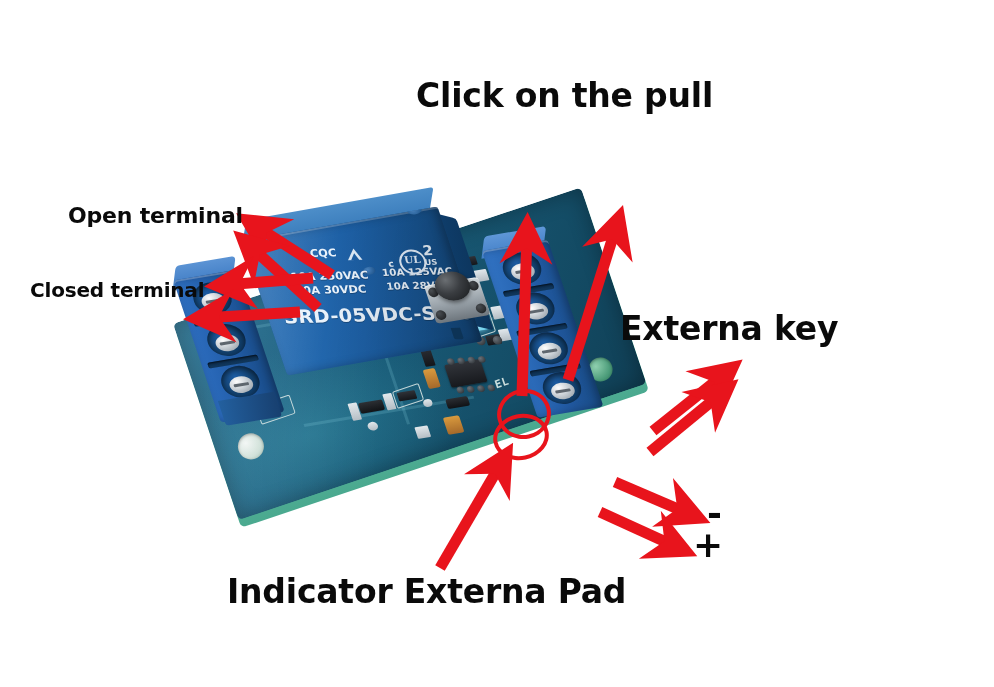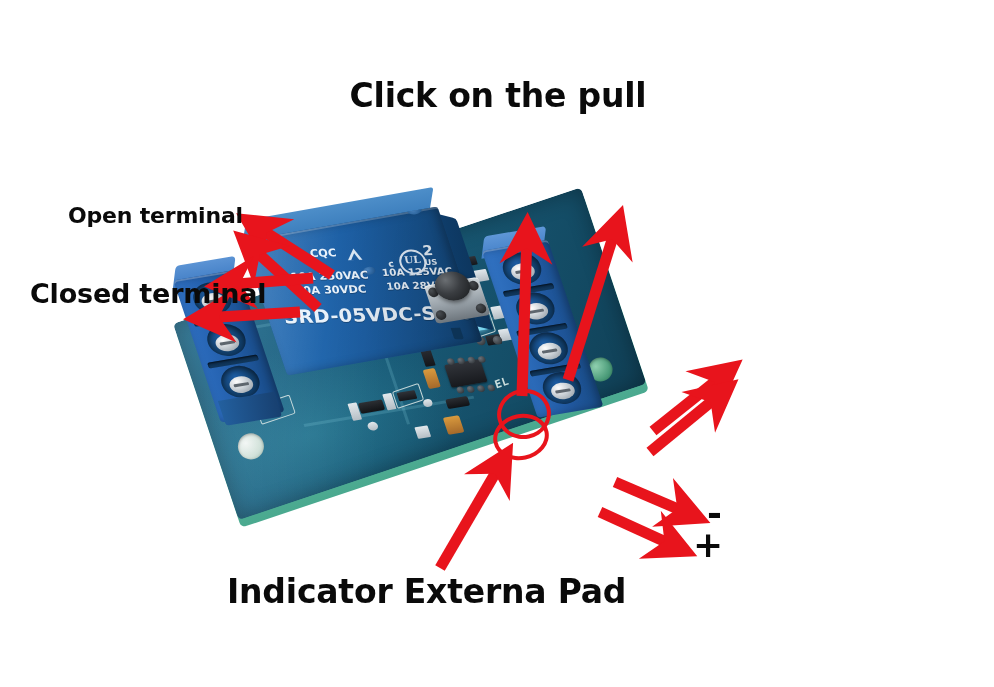--- a/index.html
+++ b/index.html
@@ -4,26 +4,26 @@
 <style>
   html,body{margin:0;padding:0;background:#fff;}
   body{width:994px;height:687px;position:relative;overflow:hidden;
        font-family:"DejaVu Sans","Liberation Sans",sans-serif;background:#ffffff;}
 
   #stage{position:absolute;left:0;top:0;width:994px;height:687px;background:#ffffff;}
 
   
   .anno{position:absolute;color:#0a0a0a;font-weight:700;white-space:nowrap;
         line-height:1.12;letter-spacing:-0.2px;}
-  .anno.ctr{text-align:center;}
+  .anno.ctr{text-align:right;}
 
   #t-click{left:283px;top:78px;width:430px;font-size:33px;}
   #t-light{left:338px;top:178px;font-size:34px;}
   #t-open{left:68px;top:204px;font-size:22px;}
-  #t-closed{left:30px;top:279px;font-size:27px;}
+  #t-closed{left:30px;top:279px;font-size:20px;}
   #t-extkey{left:620px;top:311px;font-size:33px;}
   #t-indic{left:227px;top:574px;font-size:33px;}
   #t-minus{left:707px;top:494px;font-size:36px;}
   #t-plus{left:693px;top:525px;font-size:36px;}
 
   
   #board-wrap{position:absolute;left:0;top:0;width:994px;height:687px;}
   #board{position:absolute;left:196px;top:250px;width:430px;height:215px;
          transform:rotate(-18.5deg);transform-origin:50% 50%;}
 
@@ -339,17 +339,18 @@
 
       <path d="M 440 568 L 503 460"></path>
     </g>
   </svg>
 
   <div class="anno ctr" id="t-click">
     <div>Click on the pull</div>
   </div>
   <div class="anno" id="t-open">Open terminal</div>
   <div class="anno" id="t-closed">Closed terminal</div>
+  <div class="anno" id="t-extkey">Externa key</div>
   <div class="anno" id="t-indic">Indicator Externa Pad</div>
   <div class="anno" id="t-minus">-</div>
   <div class="anno" id="t-plus">+</div>
 
 </div>
 
 </body></html>

